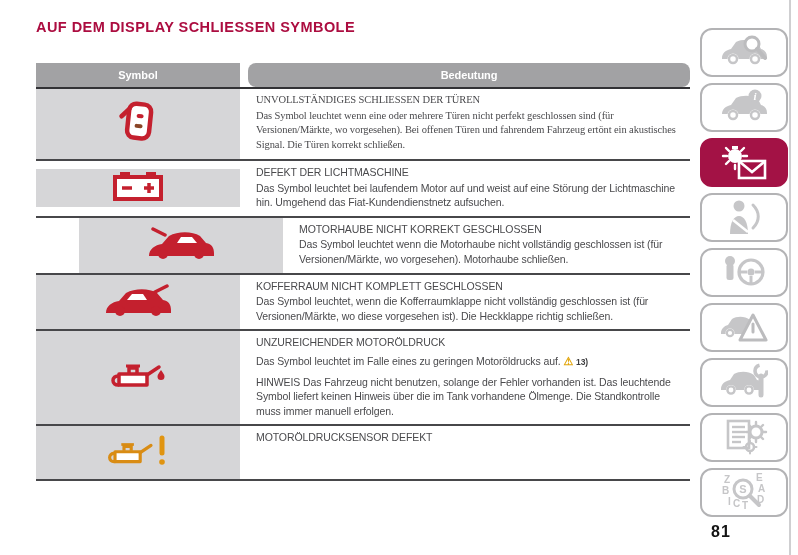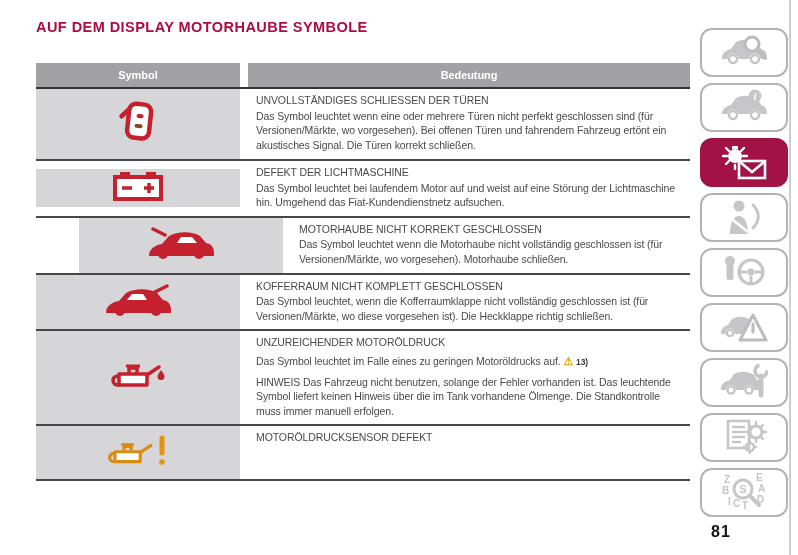--- a/index.html
+++ b/index.html
@@ -8,45 +8,45 @@
 
   .page-title { position:absolute; left:36px; top:19px; font-size:14.5px; font-weight:bold;
                 letter-spacing:.45px; color:#ac0d40; }
 
   .doc-table { position:absolute; left:36px; top:63px; width:654px; }
   .t-row { display:flex; border-bottom:2px solid #47474a; }
   .t-row.hdr { border-bottom:2.5px solid #323235; }
   .cell-sym { width:204px; flex:none; background:#d6d6d8; display:flex; align-items:center; justify-content:center; }
   .cell-gap { width:8px; flex:none; background:#fff; }
   .cell-txt { flex:1; background:#fff; padding:4px 6px 6px 8px; color:#4a4a4d;
-              font-size:10.5px; line-height:14.6px; letter-spacing:-0.1px; }
+              font-size:10.5px; line-height:14.6px; letter-spacing:-0.1px;border-radius:8px; }
   .hdr .cell-sym, .hdr .cell-txt { background:#a2a2a4; color:#fff; font-weight:bold; font-size:11px;
               display:flex; align-items:center; justify-content:center; padding:12px; height:16px; }
   .row-heading { margin-bottom:1px; }
   .para + .para { margin-top:5px; }
   .p-spaced { margin-top:4px; }
   .warn-tri { color:#e2a60d; font-size:11px; font-weight:bold; }
   .warn-ref { font-size:8.5px; font-weight:bold; color:#3c3c3e; }
 
-  .r0 { min-height:72px; } .r1 { min-height:52px;align-items:center; } .r2 { min-height:48px;padding-left:43px; }
+  .r0 { min-height:72px;font-family:Liberation Serif, serif; } .r1 { min-height:52px;align-items:center; } .r2 { min-height:48px;padding-left:43px; }
   .r3 { min-height:48px; } .r4 { min-height:92px;justify-content:center; } .r5 { min-height:55px; }
 
   .side-rule { position:absolute; left:789px; top:0; width:2px; height:555px; background:#cfcfd1; }
   .tabs { position:absolute; left:700px; top:28px; display:flex; flex-direction:column; gap:6px; }
   .tab { width:88px; height:49px; background:#fff; border:2px solid #b3b3b5; border-radius:12px;
          display:flex; align-items:center; justify-content:center; }
   .tab.active { background:#a31245; border-color:#a31245; }
 
   .page-num { position:absolute; left:711px; top:523px; font-size:16px; font-weight:bold; color:#141414;
               letter-spacing:1px; }
 </style>
 </head>
 <body>
 
-<div class="page-title">AUF DEM DISPLAY MOTORHAUBE SYMBOLE</div>
+<div class="page-title">AUF DEM DISPLAY SCHLIESSEN SYMBOLE</div>
 
 <div class="doc-table">
 
   <div class="t-row hdr">
     <div class="cell-sym">Symbol</div>
     <div class="cell-gap"></div>
     <div class="cell-txt">Bedeutung</div>
   </div>
 
   <div class="t-row r0">

